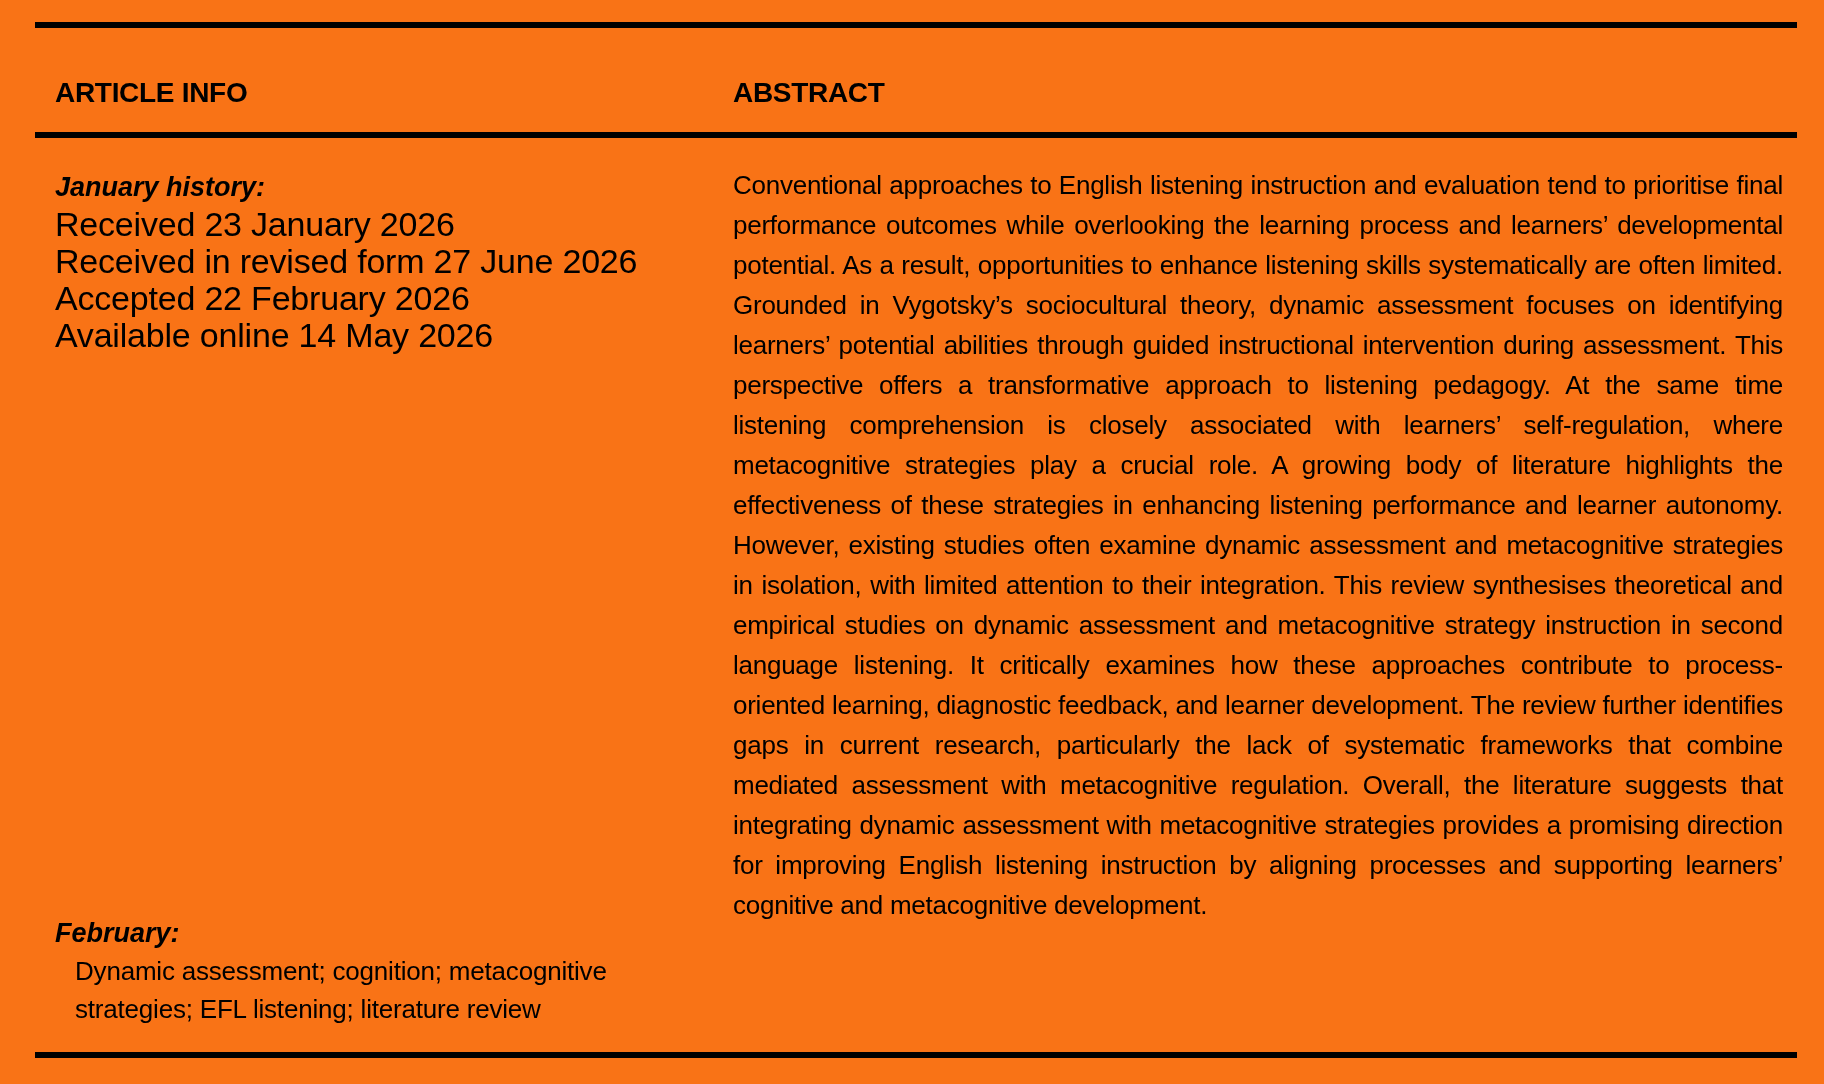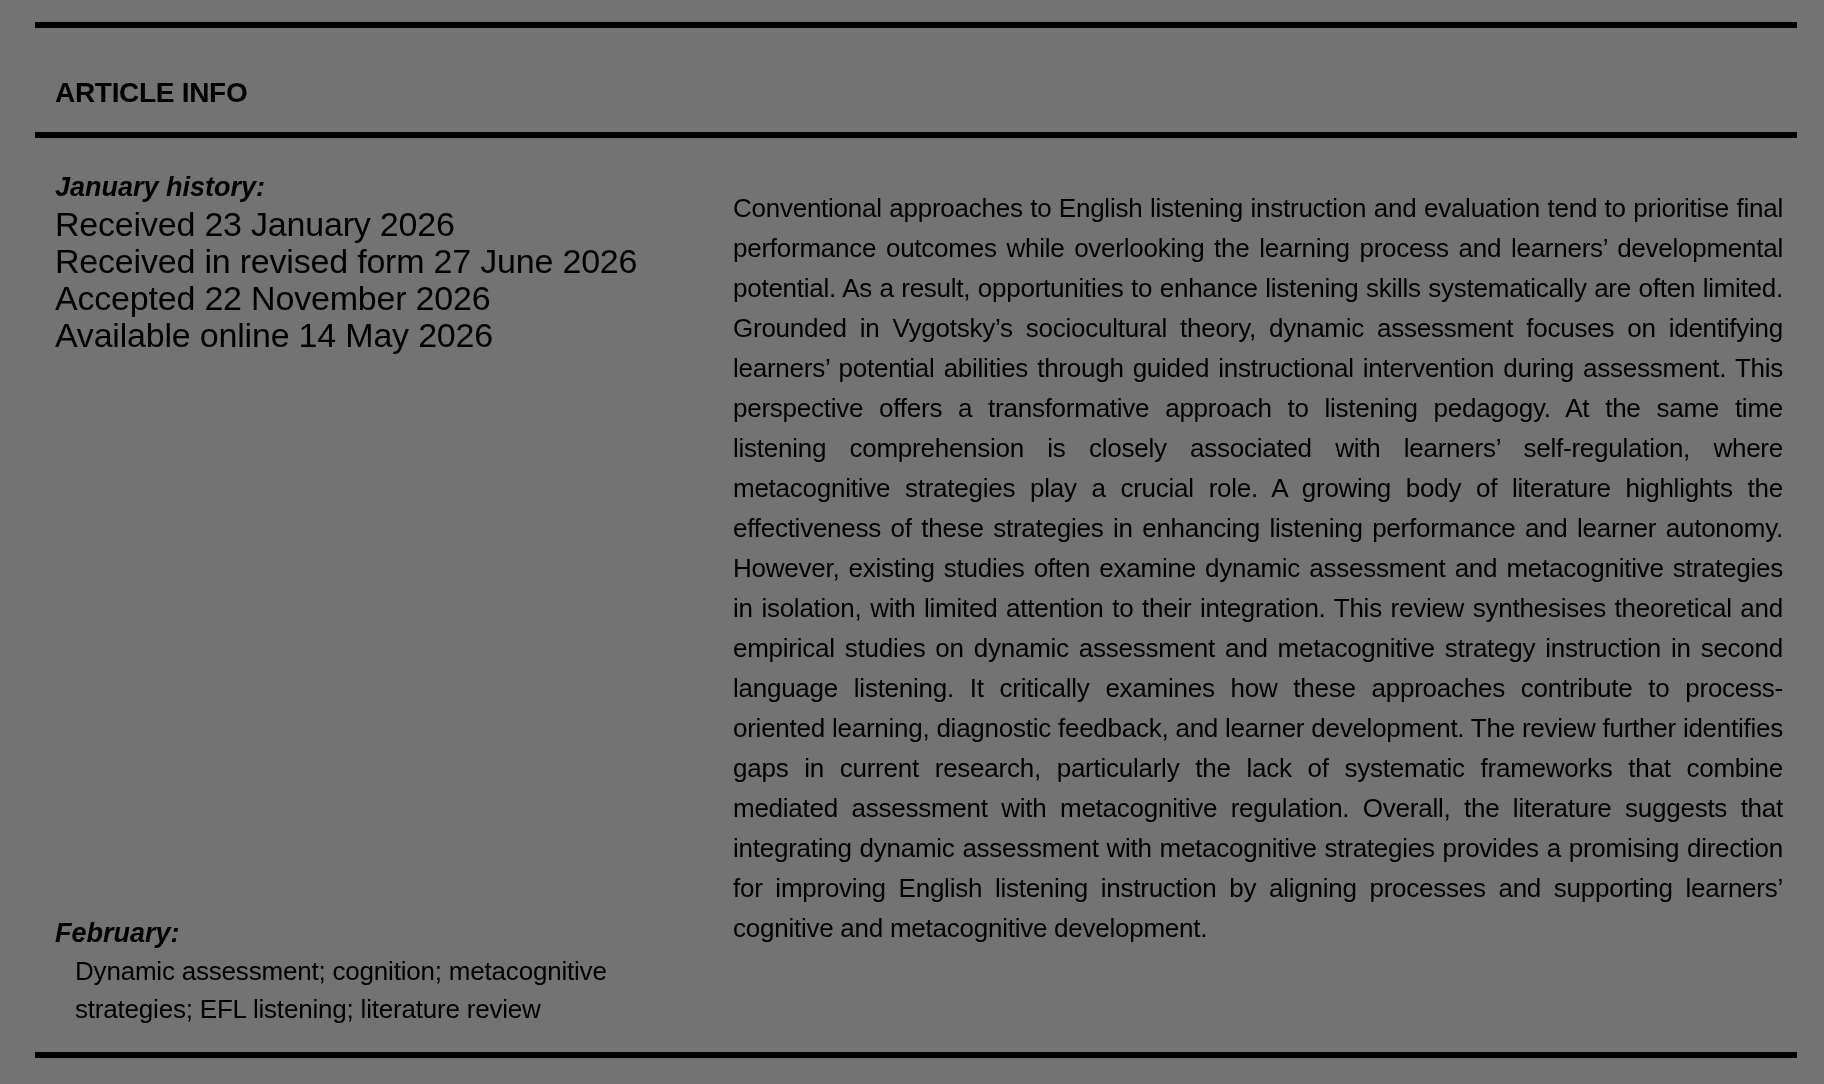--- a/index.html
+++ b/index.html
@@ -4,21 +4,21 @@
 <style>
   html, body {
     margin: 0;
     padding: 0;
     background: #ffffff;
   }
   .page {
     position: relative;
     width: 1824px;
     height: 1084px;
-    background: #737373;
+    background: #f97316;
     color: #000000;
     font-family: "Liberation Sans", sans-serif;
     overflow: hidden;
   }
   .sheet {
     position: absolute;
     left: 35px;
     top: 22px;
     width: 1762px;
   }
@@ -70,52 +70,52 @@
   }
   .keywords-text {
     font-size: 26px;
     line-height: 38px;
     letter-spacing: -0.2px;
     margin-left: 20px;
   }
   .abstract-col {
     box-sizing: border-box;
     padding: 27px 14px 0 0;
-    margin-top: 23px;
   }
   .abstract-text {
     font-size: 26px;
     line-height: 40px;
     letter-spacing: -0.25px;
     text-align: justify;
   }
 </style>
 </head>
 <body>
 
 <div class="page">
   <div class="sheet">
 
     <div class="rule"></div>
 
     <div class="header-row">
       <div class="heading pad-left">ARTICLE INFO</div>
+      <div class="heading">ABSTRACT</div>
     </div>
 
     <div class="rule"></div>
 
     <div class="content-row">
 
       <div class="info-col">
 
         <div>
           <div class="info-label">January history:</div>
           <div class="info-line">Received 23 January 2026</div>
           <div class="info-line">Received in revised form 27 June 2026</div>
-          <div class="info-line">Accepted 22 November 2026</div>
+          <div class="info-line">Accepted 22 February 2026</div>
           <div class="info-line">Available online 14 May 2026</div>
         </div>
 
         <div>
           <div class="info-label">February:</div>
           <div class="keywords-text">Dynamic assessment; cognition; metacognitive strategies; EFL listening; literature review</div>
         </div>
 
       </div>
 

